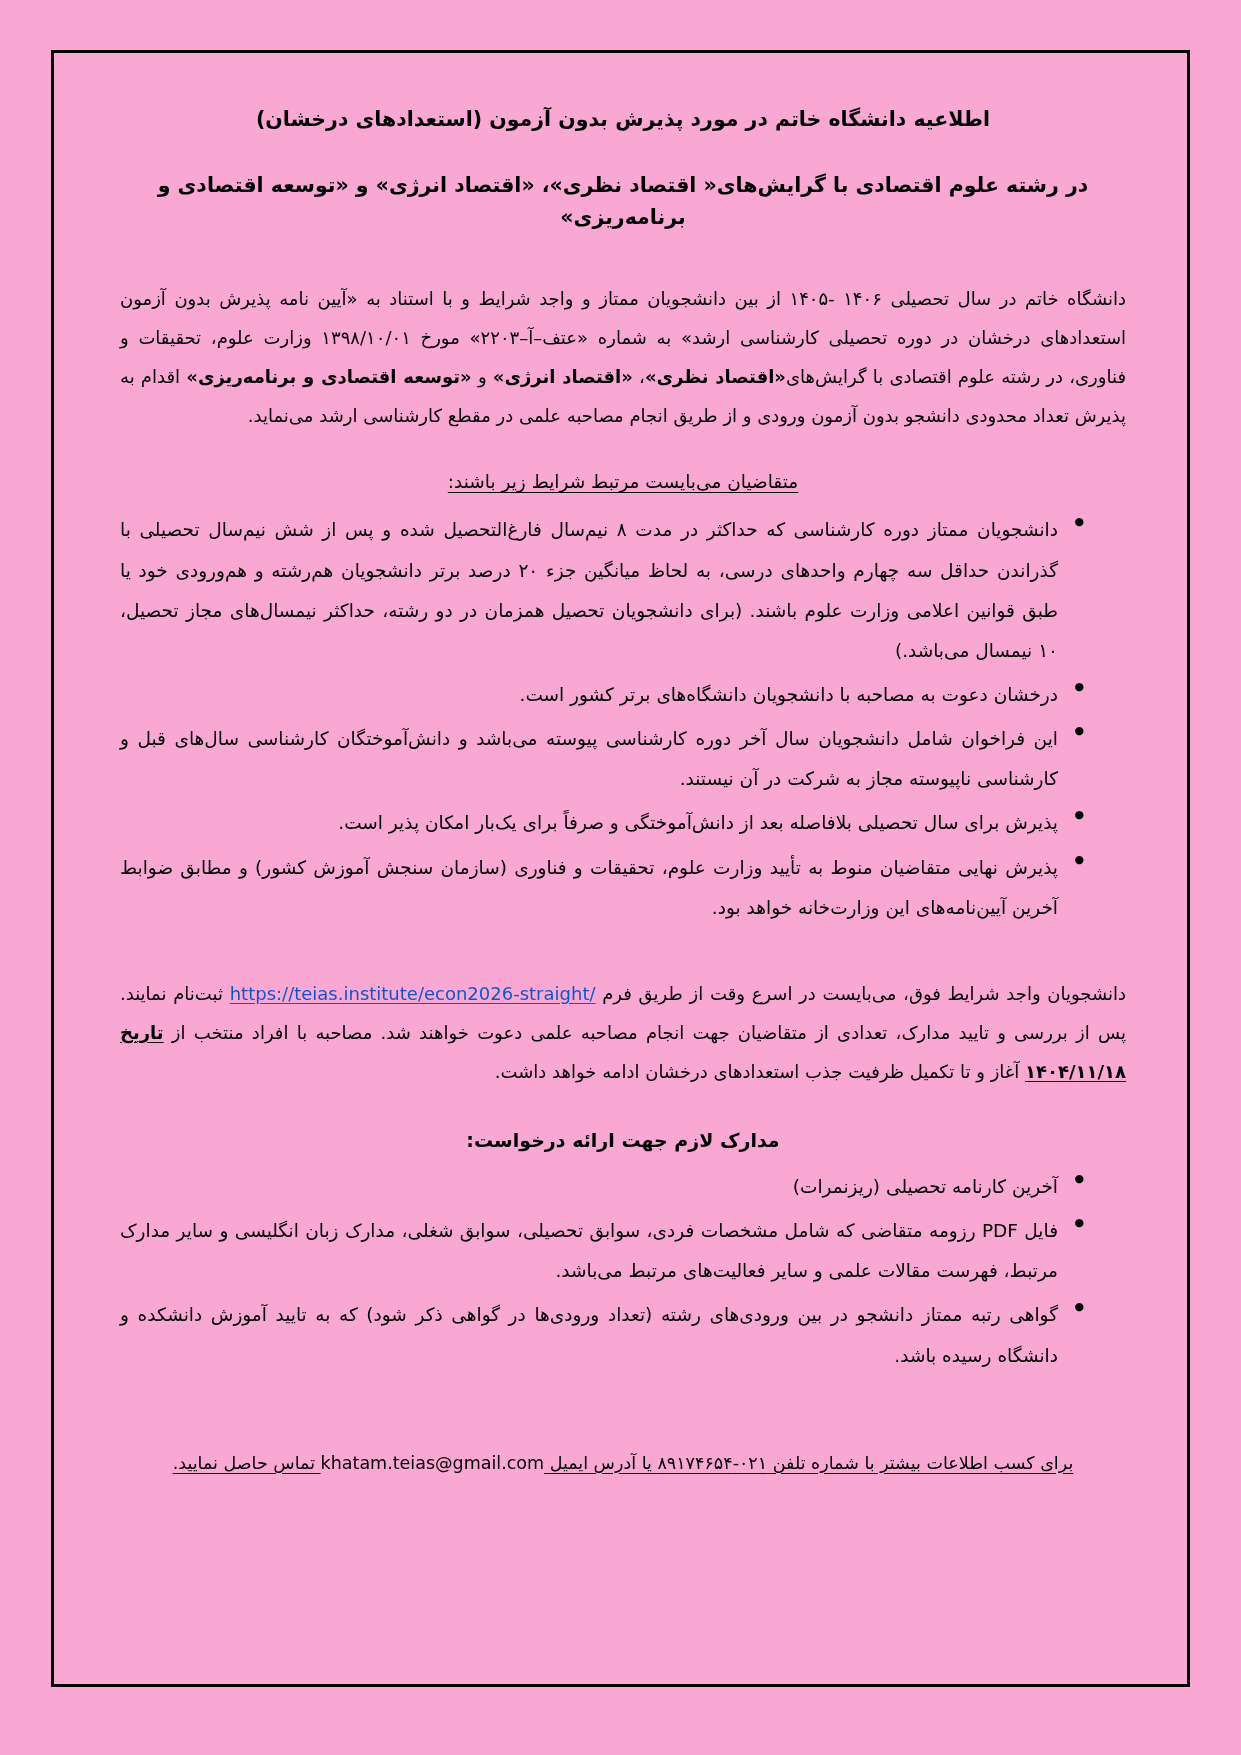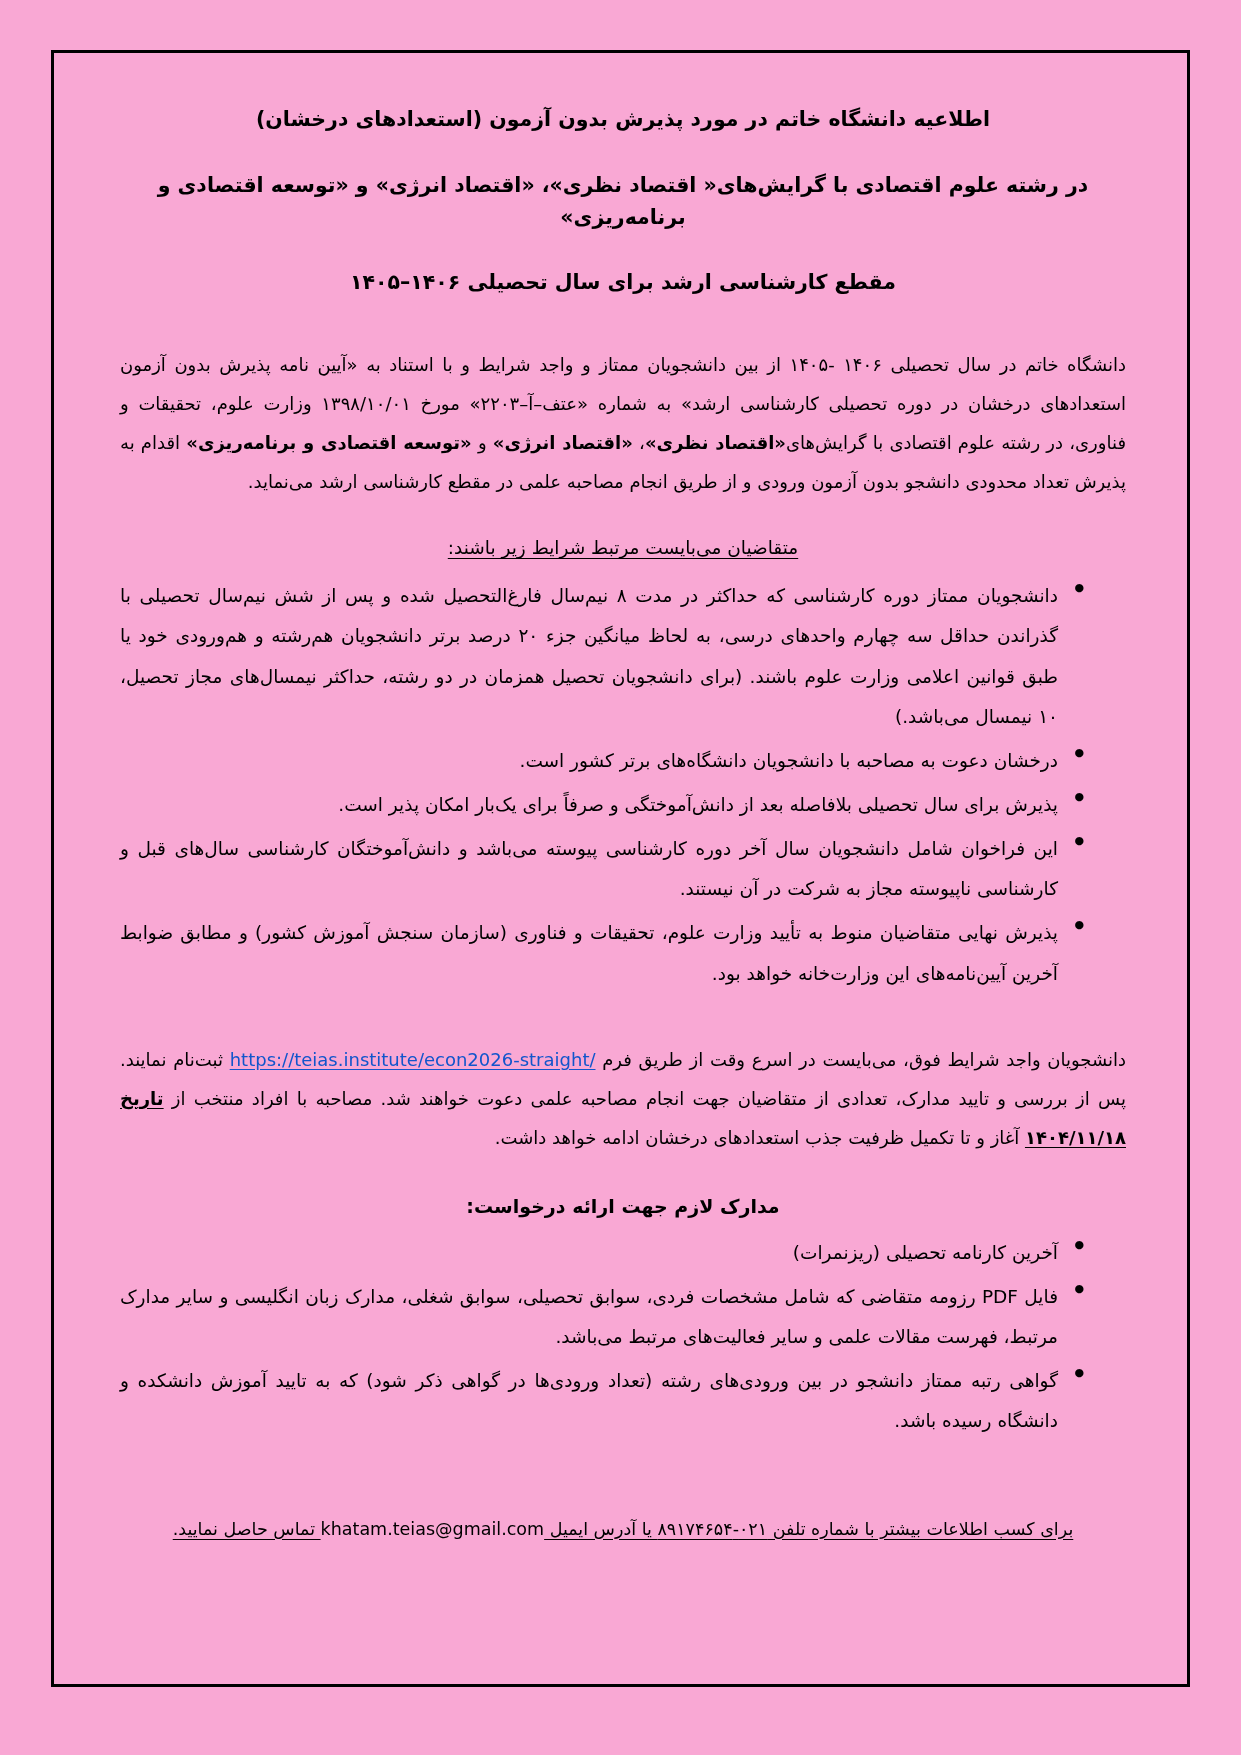--- a/index.html
+++ b/index.html
@@ -126,32 +126,31 @@
 <body>
 
 <div class="page">
   <div class="page-frame"></div>
 
   <div class="content">
 
     <div class="title-block">
       <div class="title-line l1">اطلاعیه دانشگاه خاتم در مورد پذیرش بدون آزمون (استعدادهای درخشان)</div>
       <div class="title-line l2">در رشته علوم اقتصادی با گرایش‌های« اقتصاد نظری»، «اقتصاد انرژی» و «توسعه اقتصادی و برنامه‌ریزی»</div>
-      <div class="title-line l3">مقطع کارشناسی ارشد برای سال تحصیلی ۱۴۰۶–۱۴۰۵</div>
     </div>
 
     <p class="para spaced"><span>دانشگاه خاتم در سال تحصیلی ۱۴۰۶ -۱۴۰۵ از بین دانشجویان ممتاز و واجد شرایط و با استناد به «آیین نامه پذیرش بدون آزمون استعدادهای درخشان در دوره تحصیلی کارشناسی ارشد» به شماره «عتف–آ–۲۲۰۳» مورخ ۱۳۹۸/۱۰/۰۱ وزارت علوم، تحقیقات و فناوری، در رشته علوم اقتصادی با گرایش‌های</span><b>«اقتصاد نظری»</b><span>، </span><b>«اقتصاد انرژی»</b><span> و </span><b>«توسعه اقتصادی و برنامه‌ریزی»</b><span> اقدام به پذیرش تعداد محدودی دانشجو بدون آزمون ورودی و از طریق انجام مصاحبه علمی در مقطع کارشناسی ارشد می‌نماید.</span></p>
 
     <div class="heading-under"><span>متقاضیان می‌بایست مرتبط شرایط زیر باشند:</span></div>
 
     <ul class="bullets">
       <li><span>دانشجویان ممتاز دوره کارشناسی که حداکثر در مدت ۸ نیم‌سال فارغ‌التحصیل شده و پس از شش نیم‌سال تحصیلی با گذراندن حداقل سه چهارم واحدهای درسی، به لحاظ میانگین جزء ۲۰ درصد برتر دانشجویان هم‌رشته و هم‌ورودی خود یا طبق قوانین اعلامی وزارت علوم باشند. (برای دانشجویان تحصیل همزمان در دو رشته، حداکثر نیمسال‌های مجاز تحصیل، ۱۰ نیمسال می‌باشد.)</span></li>
       <li><span>درخشان دعوت به مصاحبه با دانشجویان دانشگاه‌های برتر کشور است.</span></li>
+      <li><span>این فراخوان شامل دانشجویان سال آخر دوره کارشناسی پیوسته می‌باشد و دانش‌آموختگان کارشناسی سال‌های قبل و کارشناسی ناپیوسته مجاز به شرکت در آن نیستند.</span></li>
       <li><span>پذیرش برای سال تحصیلی بلافاصله بعد از دانش‌آموختگی و صرفاً برای یک‌بار امکان پذیر است.</span></li>
-      <li><span>این فراخوان شامل دانشجویان سال آخر دوره کارشناسی پیوسته می‌باشد و دانش‌آموختگان کارشناسی سال‌های قبل و کارشناسی ناپیوسته مجاز به شرکت در آن نیستند.</span></li>
       <li><span>پذیرش نهایی متقاضیان منوط به تأیید وزارت علوم، تحقیقات و فناوری (سازمان سنجش آموزش کشور) و مطابق ضوابط آخرین آیین‌نامه‌های این وزارت‌خانه خواهد بود.</span></li>
     </ul>
 
     <p class="para spaced"><span>دانشجویان واجد شرایط فوق، می‌بایست در اسرع وقت از طریق فرم </span><a class="doclink" href="#">https://teias.institute/econ2026-straight/</a><span> ثبت‌نام نمایند. پس از بررسی و تایید مدارک، تعدادی از متقاضیان جهت انجام مصاحبه علمی دعوت خواهند شد. مصاحبه با افراد منتخب از </span><b class="u">تاریخ ۱۴۰۴/۱۱/۱۸</b><span> آغاز و تا تکمیل ظرفیت جذب استعدادهای درخشان ادامه خواهد داشت.</span></p>
 
     <div class="heading-bold">مدارک لازم جهت ارائه درخواست:</div>
 
     <ul class="bullets">
       <li><span>آخرین کارنامه تحصیلی (ریزنمرات)</span></li>
       <li><span>فایل PDF رزومه متقاضی که شامل مشخصات فردی، سوابق تحصیلی، سوابق شغلی، مدارک زبان انگلیسی و سایر مدارک مرتبط، فهرست مقالات علمی و سایر فعالیت‌های مرتبط می‌باشد.</span></li>

